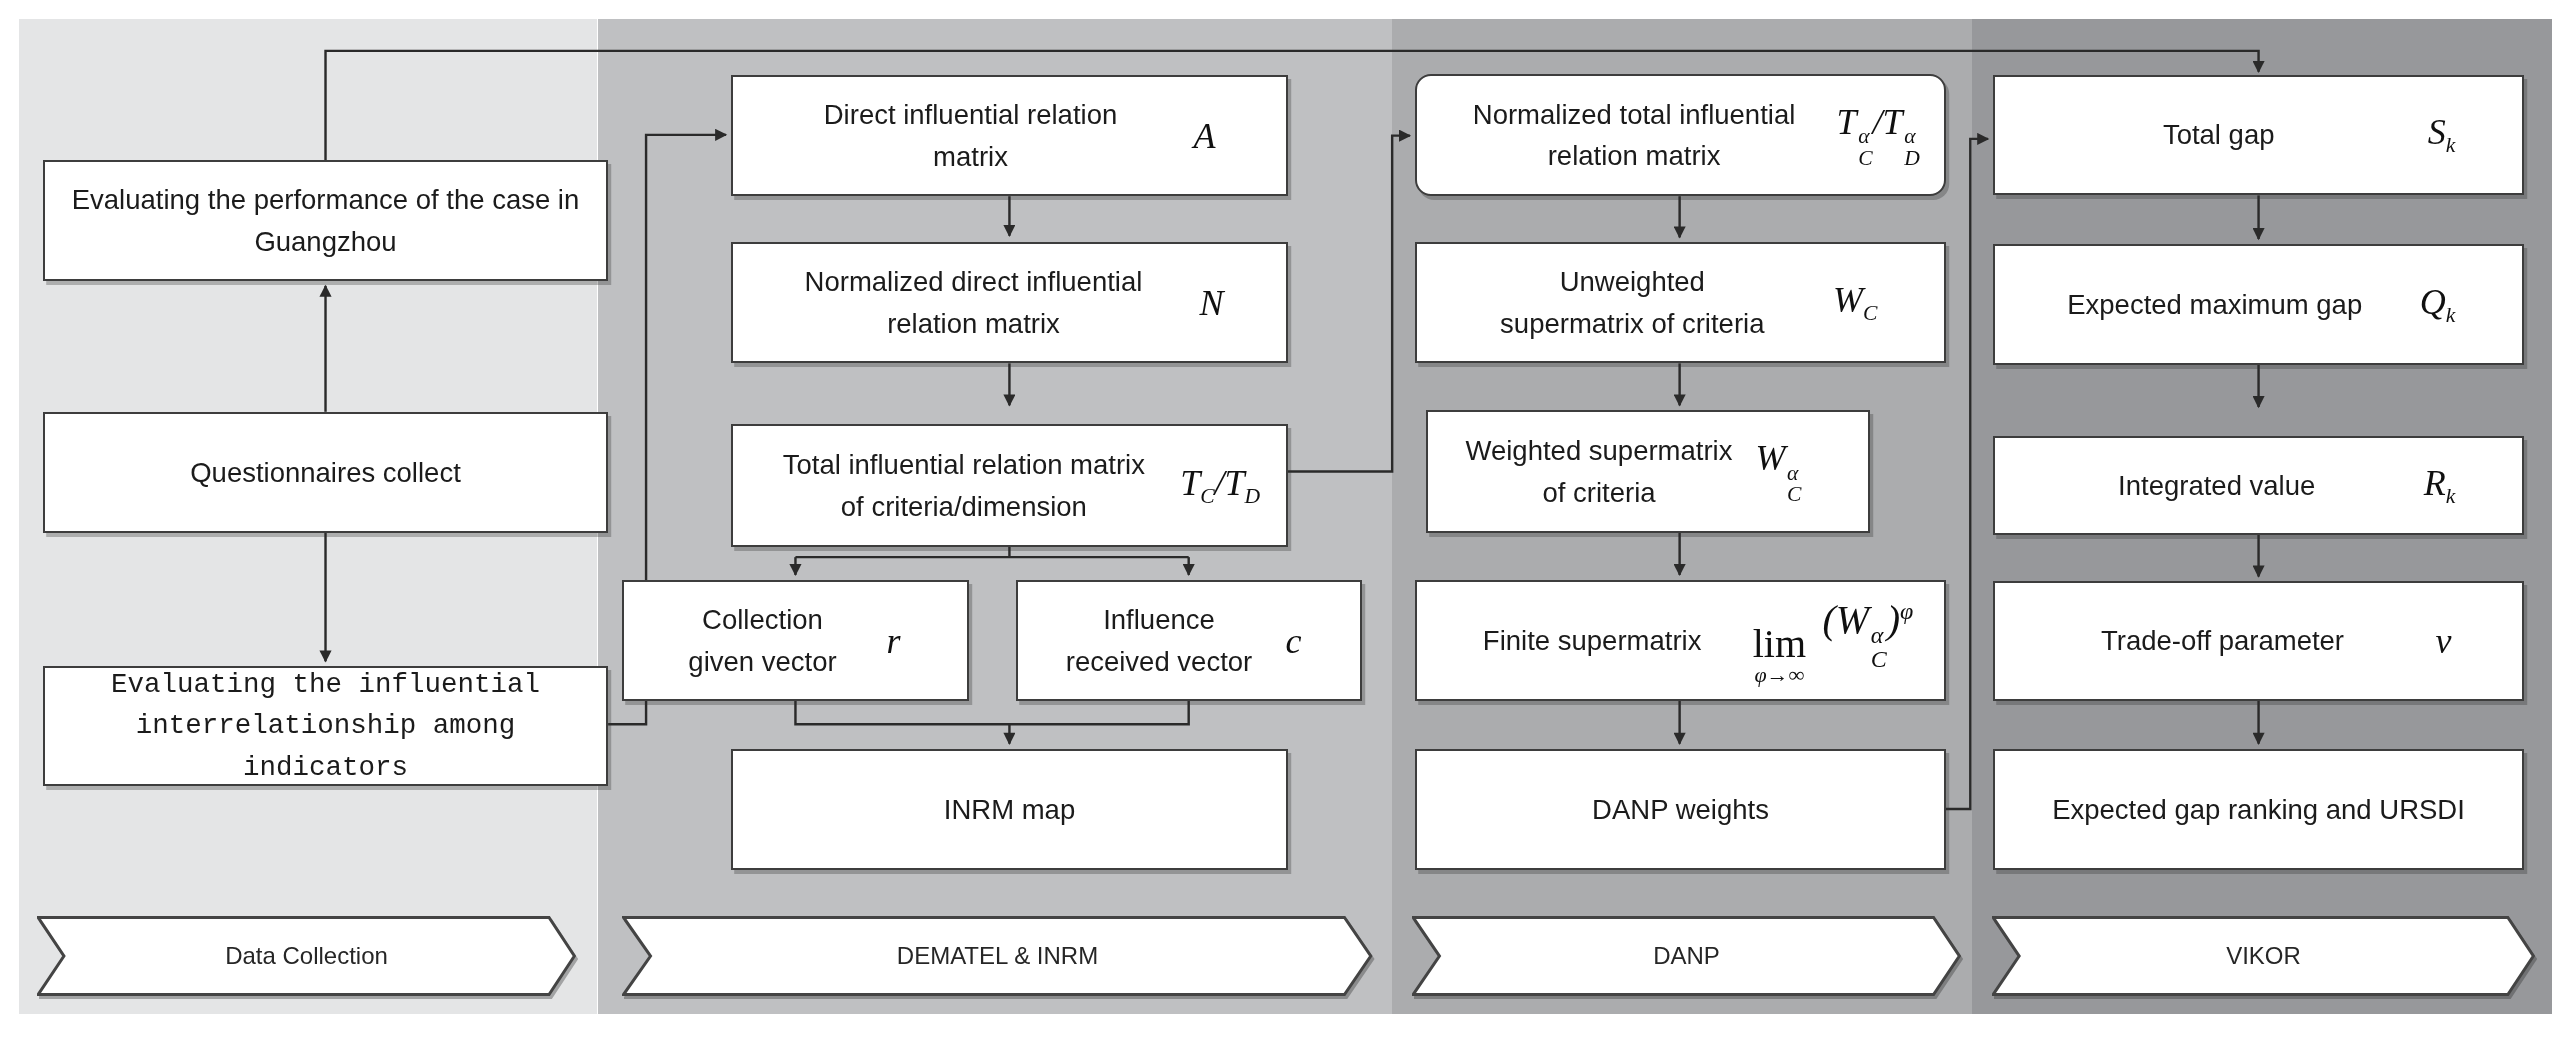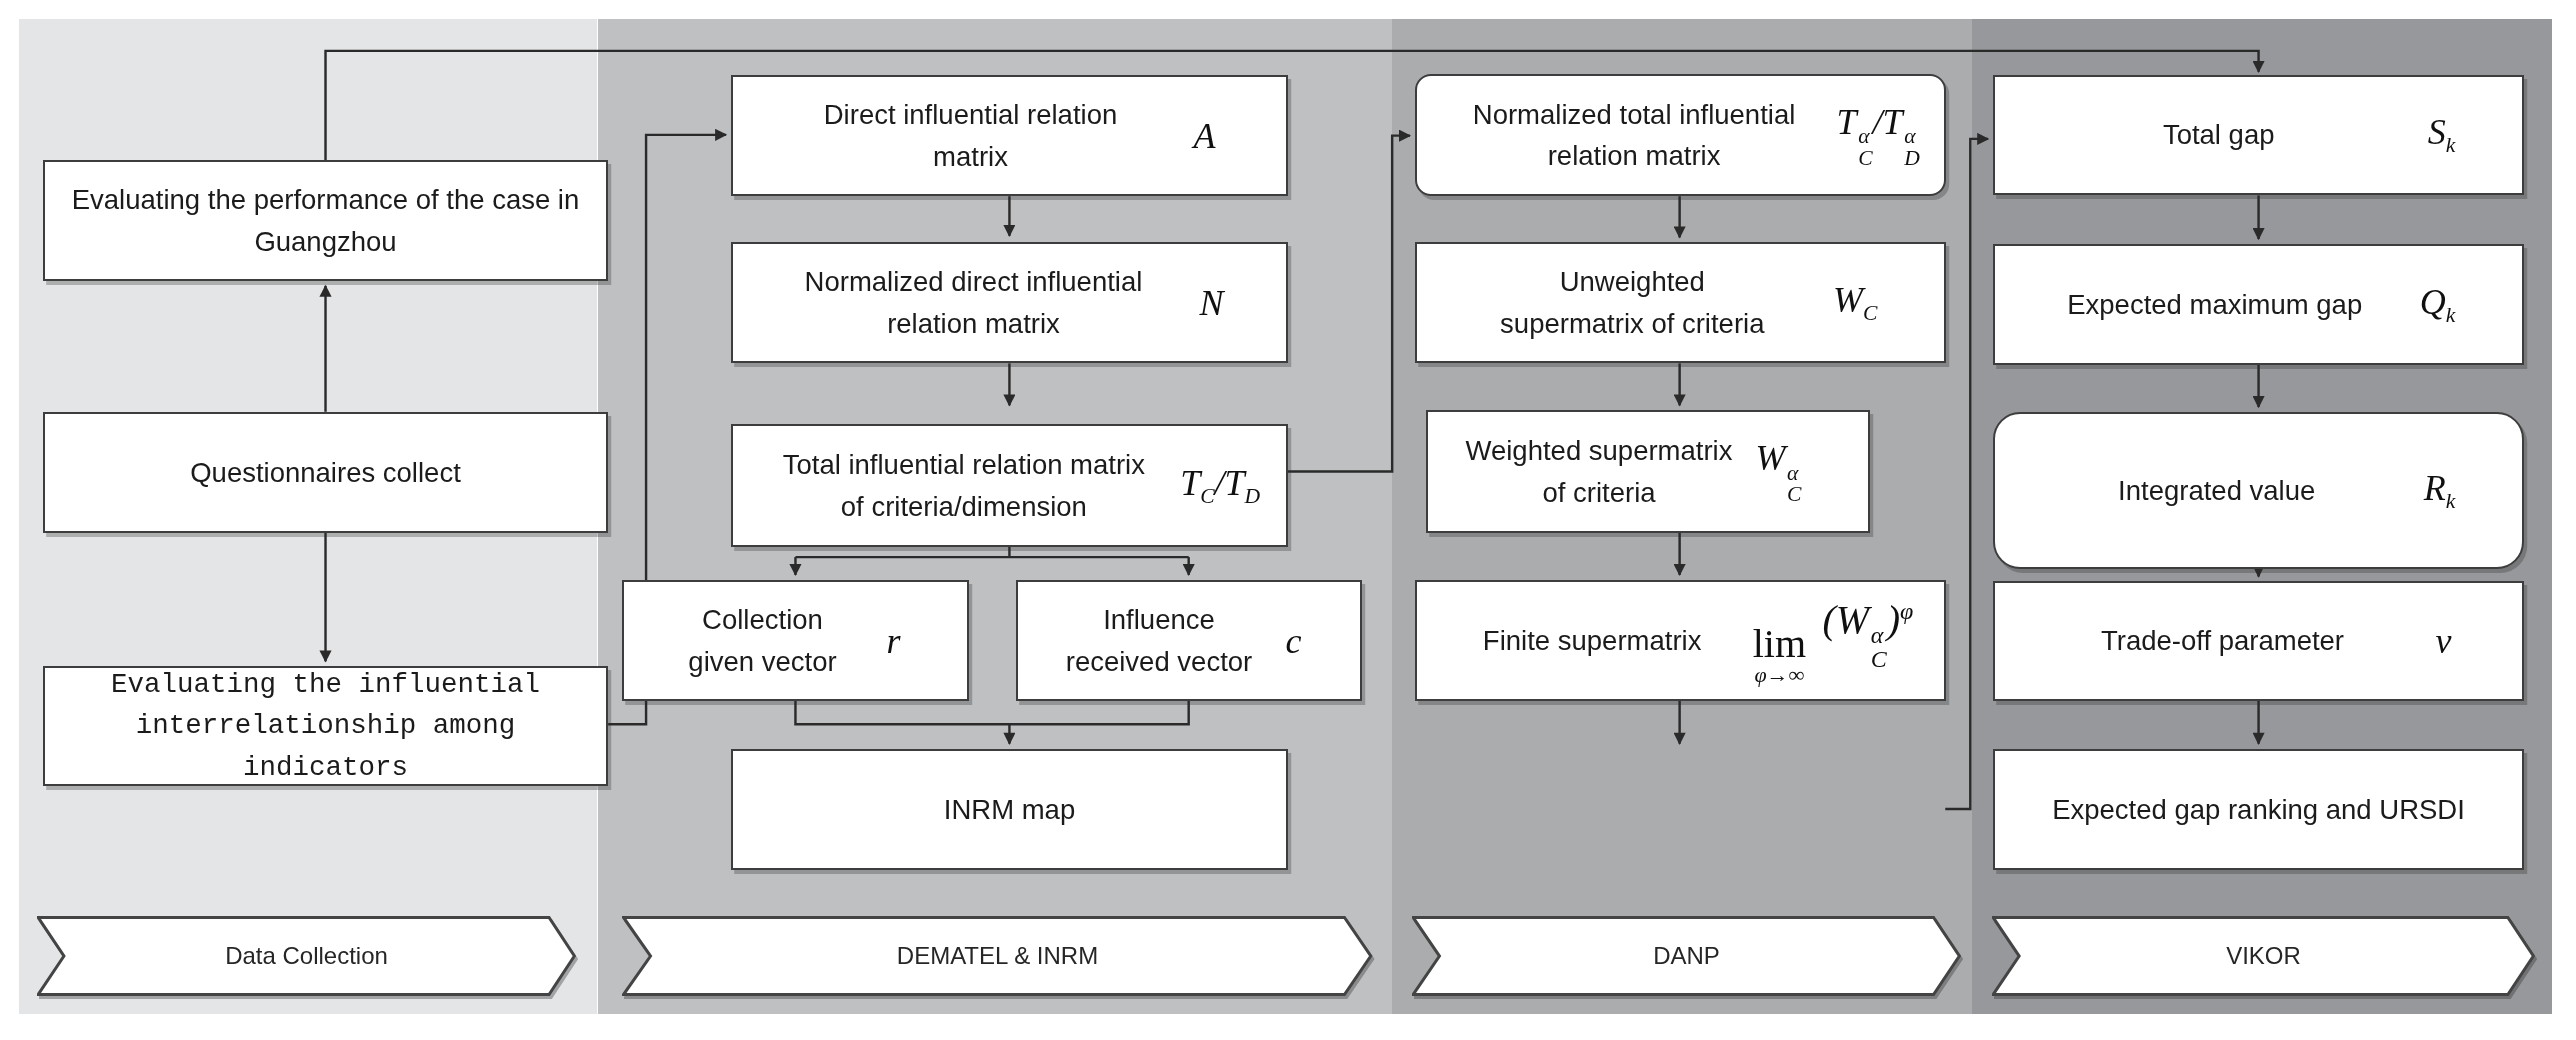--- a/index.html
+++ b/index.html
@@ -127,30 +127,33 @@
   <div class="box" style="left:1415px; top:580px; width:531px; height:121px;">
     <div class="lbl" style="max-width:242px;">Finite supermatrix</div>
     <div class="math" style="padding-right:8px; font-size:40px;"><span class="lim">
           <span class="limw">lim</span>
           <span class="limsub">φ→∞</span>
         </span> (W<span class="st">
           <span class="stt">α</span>
           <span class="stb">C</span>
         </span>)<sup>φ</sup></div>
   </div>
+  <div class="box" style="left:1415px; top:749px; width:531px; height:121px;">
+    <div class="lbl">DANP weights</div>
+  </div>
 
   <div class="box" style="left:1993px; top:75px; width:531px; height:120px;">
     <div class="lbl">Total gap</div>
     <div class="math" style="padding-right:44px;">S<sub>k</sub></div>
   </div>
   <div class="box" style="left:1993px; top:244px; width:531px; height:121px;">
     <div class="lbl">Expected maximum gap</div>
     <div class="math" style="padding-right:44px;">Q<sub>k</sub></div>
   </div>
-  <div class="box" style="left:1993px; top:412px; width:531px; height:157px;border-radius:27px;">
+  <div class="box" style="left:1993px; top:436px; width:531px; height:99px;">
     <div class="lbl">Integrated value</div>
     <div class="math" style="padding-right:44px;">R<sub>k</sub></div>
   </div>
   <div class="box" style="left:1993px; top:581px; width:531px; height:120px;">
     <div class="lbl">Trade-off parameter</div>
     <div class="math" style="padding-right:48px;">v</div>
   </div>
   <div class="box" style="left:1993px; top:749px; width:531px; height:121px;">
     <div class="lbl">Expected gap ranking and URSDI</div>
   </div>

